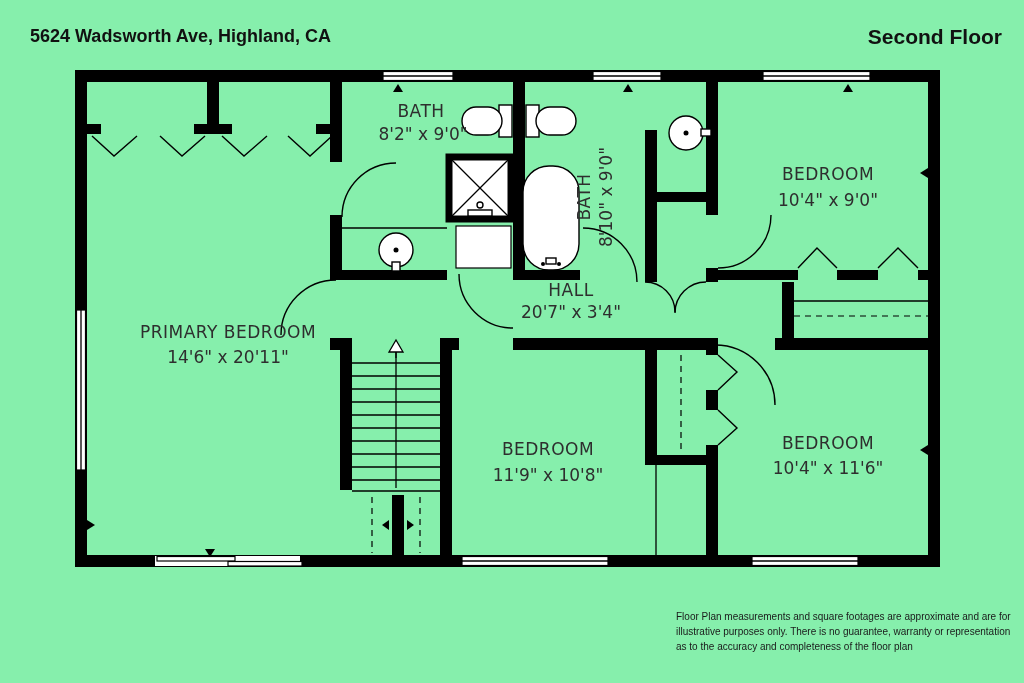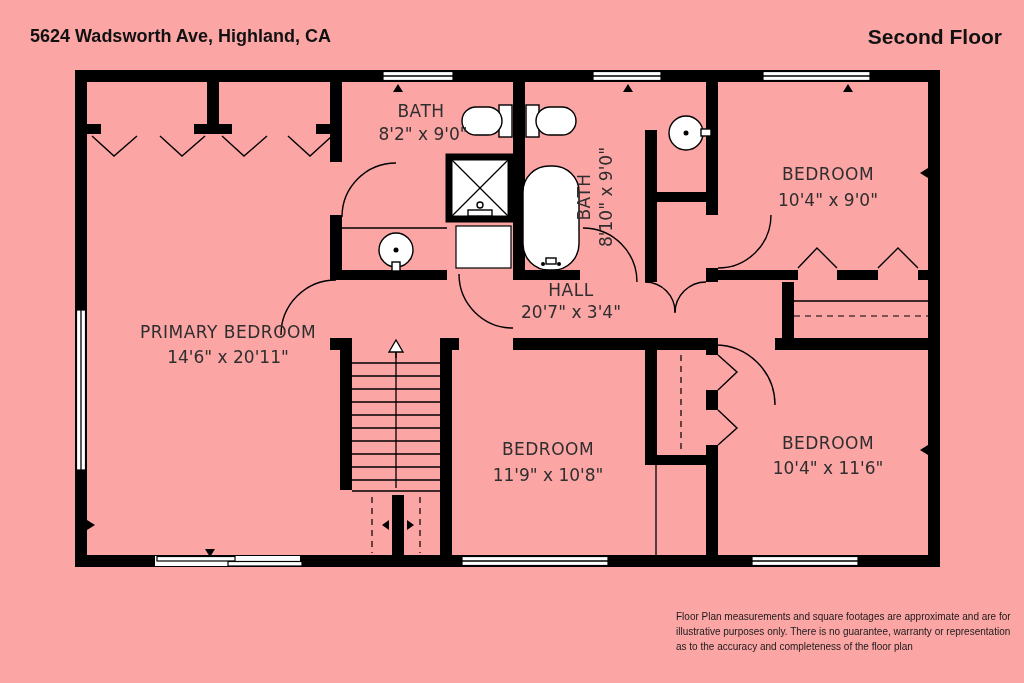--- a/index.html
+++ b/index.html
@@ -1,16 +1,16 @@
 <!DOCTYPE html>
 <html><head>
 <meta charset="utf-8">
 <style>
   html,body{margin:0;padding:0;background:#fff;}
-  .page{position:relative;width:1024px;height:683px;background:#fca5a5;overflow:hidden;
+  .page{position:relative;width:1024px;height:683px;background:#86efac;overflow:hidden;
         font-family:"Liberation Sans",sans-serif;}
   svg{display:block;}
   .wall{fill:#000;}
   .thin{stroke:#000;stroke-width:1.3;fill:none;}
   .door{stroke:#000;stroke-width:1.4;fill:none;}
   .fix{stroke:#000;stroke-width:1.4;fill:#fff;}
   .win{fill:#fff;stroke:#000;stroke-width:1.2;}
   .dash{stroke:#000;stroke-width:1.2;fill:none;stroke-dasharray:6 5;}
   .chev{stroke:#000;stroke-width:1.4;fill:none;}
   .mark{fill:#000;}

